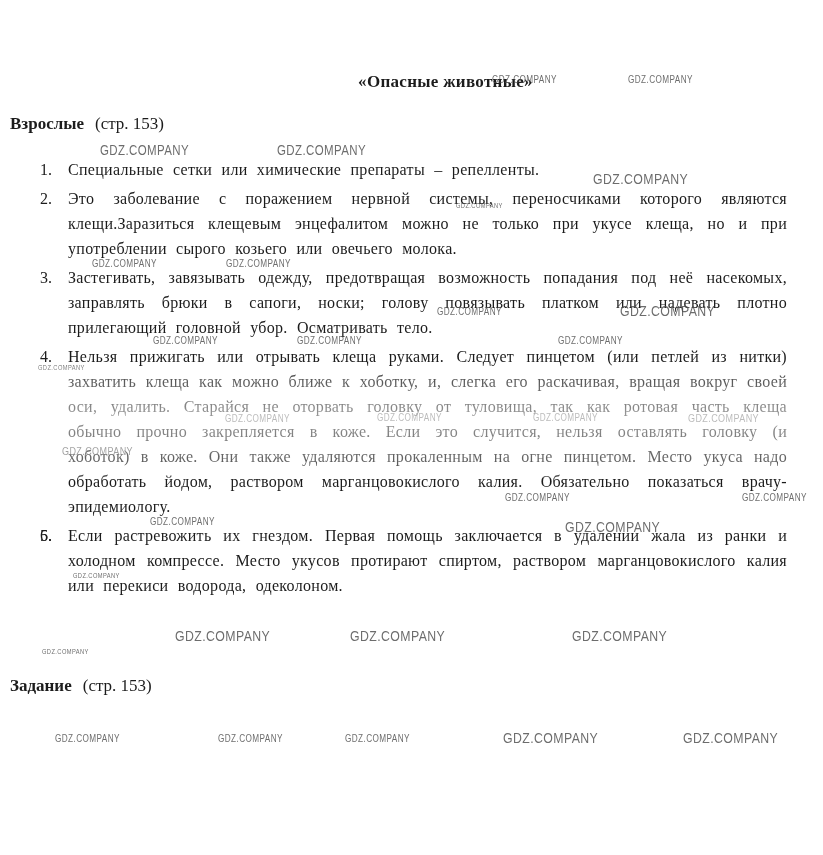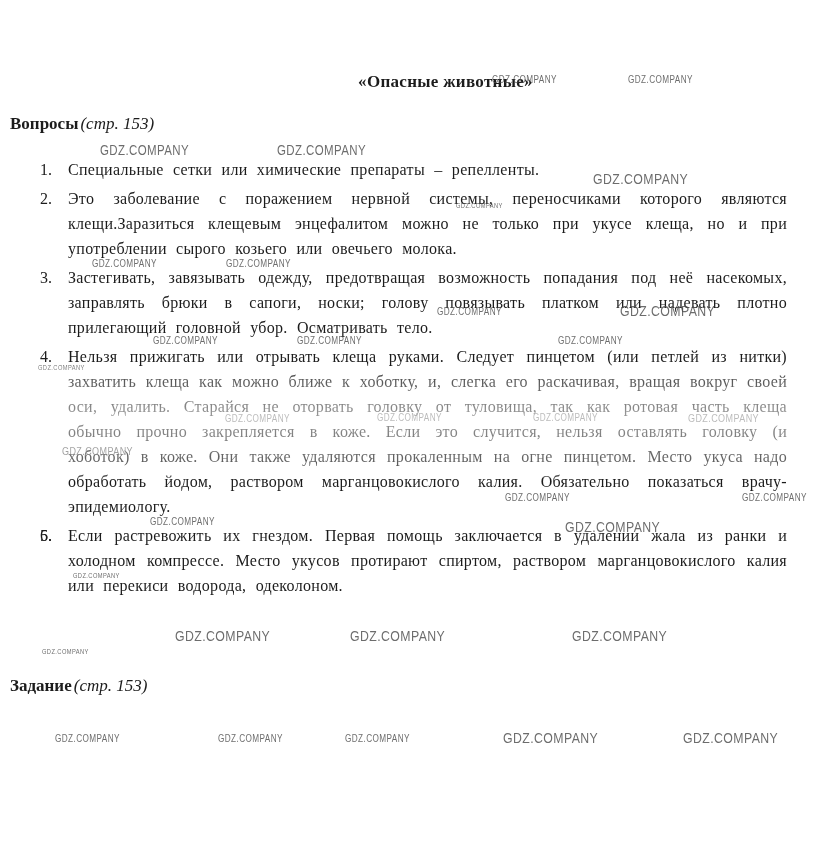--- a/index.html
+++ b/index.html
@@ -14,21 +14,21 @@
   .doc-title{
     position:absolute;top:72px;left:0;width:100%;
     text-align:center;font-weight:bold;font-size:17px;
     letter-spacing:0.3px;
     margin-left:34px;
   }
   .heading{
     position:absolute;left:10px;font-size:17px;white-space:nowrap;
   }
   .heading .hb{font-weight:bold;}
-  .heading .hs{margin-left:2px;font-style:italic;}
+  .heading .hs{margin-left:11px;}
   #questions-heading{top:114px;}
   #task-heading{top:676px;}
   .answers{
     position:absolute;top:157px;left:40px;right:36px;
     margin:0;padding:0;list-style:none;
     font-size:16px;line-height:25px;
   }
   .answers li{
     position:relative;padding-left:28px;margin-bottom:4px;
     text-align:justify;
@@ -55,21 +55,21 @@
   }
 </style>
 </head>
 <body>
 
 <div class="page">
 
   <div class="doc-title">«Опасные животные»</div>
 
   <div class="heading" id="questions-heading">
-    <span class="hb">Вопросы</span><span class="hs">(стр. 153)</span>
+    <span class="hb">Взрослые</span><span class="hs">(стр. 153)</span>
   </div>
 
   <ol class="answers">
       <li><span class="num">1.</span><span>Специальные сетки или химические препараты – репелленты.</span></li>
       <li><span class="num">2.</span><span>Это заболевание с поражением нервной системы, переносчиками которого являются клещи.Заразиться клещевым энцефалитом можно не только при укусе клеща, но и при употреблении сырого козьего или овечьего молока.</span></li>
       <li><span class="num">3.</span><span>Застегивать, завязывать одежду, предотвращая возможность попадания под неё насекомых, заправлять брюки в сапоги, носки; голову повязывать платком или надевать плотно прилегающий головной убор. Осматривать тело.</span></li>
       <li><span class="num">4.</span><span>Нельзя прижигать или отрывать клеща руками. Следует пинцетом (или петлей из нитки) захватить клеща как можно ближе к хоботку, и, слегка его раскачивая, вращая вокруг своей оси, удалить. Старайся не оторвать головку от туловища, так как ротовая часть клеща обычно прочно закрепляется в коже. Если это случится, нельзя оставлять головку (и хоботок) в коже. Они также удаляются прокаленным на огне пинцетом. Место укуса надо обработать йодом, раствором марганцовокислого калия. Обязательно показаться врачу-эпидемиологу.</span></li>
       <li><span class="num">5.</span></li>
       <li><span class="num">6.</span><span>Если растревожить их гнездом. Первая помощь заключается в удалении жала из ранки и холодном компрессе. Место укусов протирают спиртом, раствором марганцовокислого калия или перекиси водорода, одеколоном.</span></li>
     </ol>

